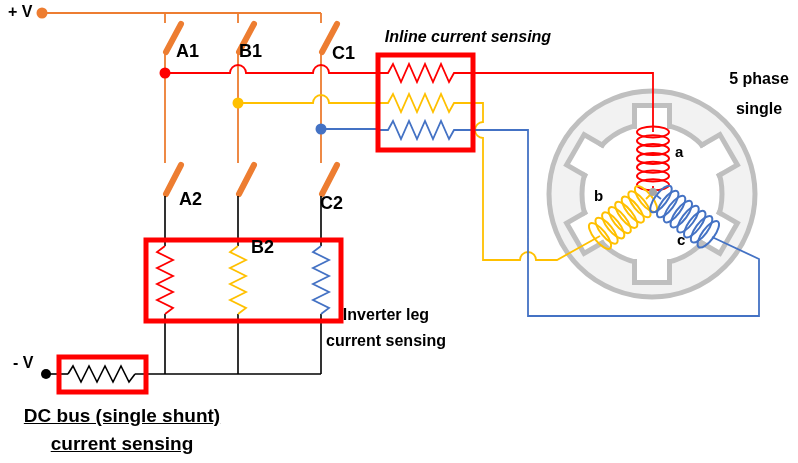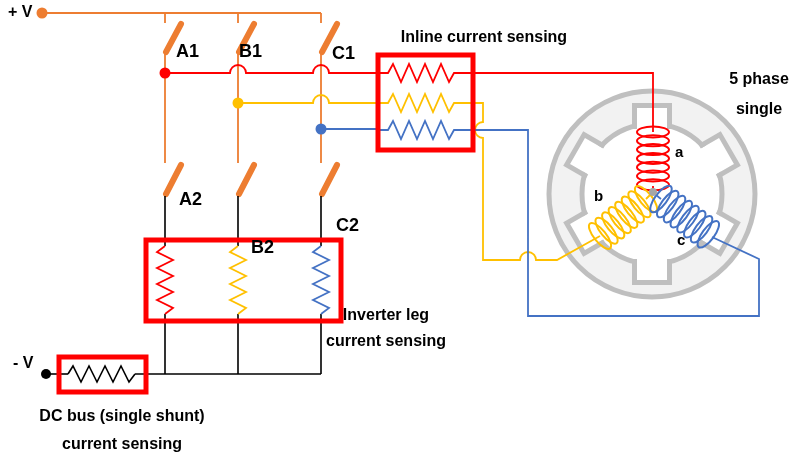--- a/index.html
+++ b/index.html
@@ -14,21 +14,21 @@
   .lbl{
     position:absolute;
     color:#000000;
     font-weight:bold;
     white-space:nowrap;
     line-height:1.15;
   }
   .lbl.center{text-align:center;white-space:normal;}
   .sw{font-size:18px;}
   .t16{font-size:16px;}
-  .t17{font-size:16px;}
+  .t17{font-size:19px;text-decoration:underline;}
   .coil-lbl{font-size:15px;}
 </style>
 </head>
 <body>
 
 <div class="canvas">
 
   <svg width="798" height="463" viewBox="0 0 798 463">
     <defs>
       <g id="coil7" fill="none" stroke-width="2">
@@ -136,23 +136,23 @@
   </svg>
 
   <div class="lbl t16" style="left:8px;top:3px;">+ V</div>
   <div class="lbl t16" style="left:13px;top:354px;">- V</div>
 
   <div class="lbl sw" style="left:176px;top:41px;">A1</div>
   <div class="lbl sw" style="left:239px;top:41px;">B1</div>
   <div class="lbl sw" style="left:332px;top:43px;">C1</div>
   <div class="lbl sw" style="left:179px;top:189px;">A2</div>
   <div class="lbl sw" style="left:251px;top:189px;margin-top:48px;">B2</div>
-  <div class="lbl sw" style="left:336px;top:193px;margin-top:22px;">C2</div>
+  <div class="lbl sw" style="left:320px;top:193px;">C2</div>
 
-  <div class="lbl t16 center" style="left:378px;top:28px;width:212px;">Inline current sensing</div>
+  <div class="lbl t16 center" style="left:362px;top:28px;width:212px;font-style:italic;">Inline current sensing</div>
 
   <div class="lbl t16 center" style="left:311px;top:302px;width:150px;line-height:26px;">
     <div>Inverter leg</div>
     <div>current sensing</div>
   </div>
 
   <div class="lbl t17 center" style="left:8px;top:402px;width:228px;line-height:28px;">
     <div>DC bus (single shunt)</div>
     <div>current sensing</div>
   </div>

